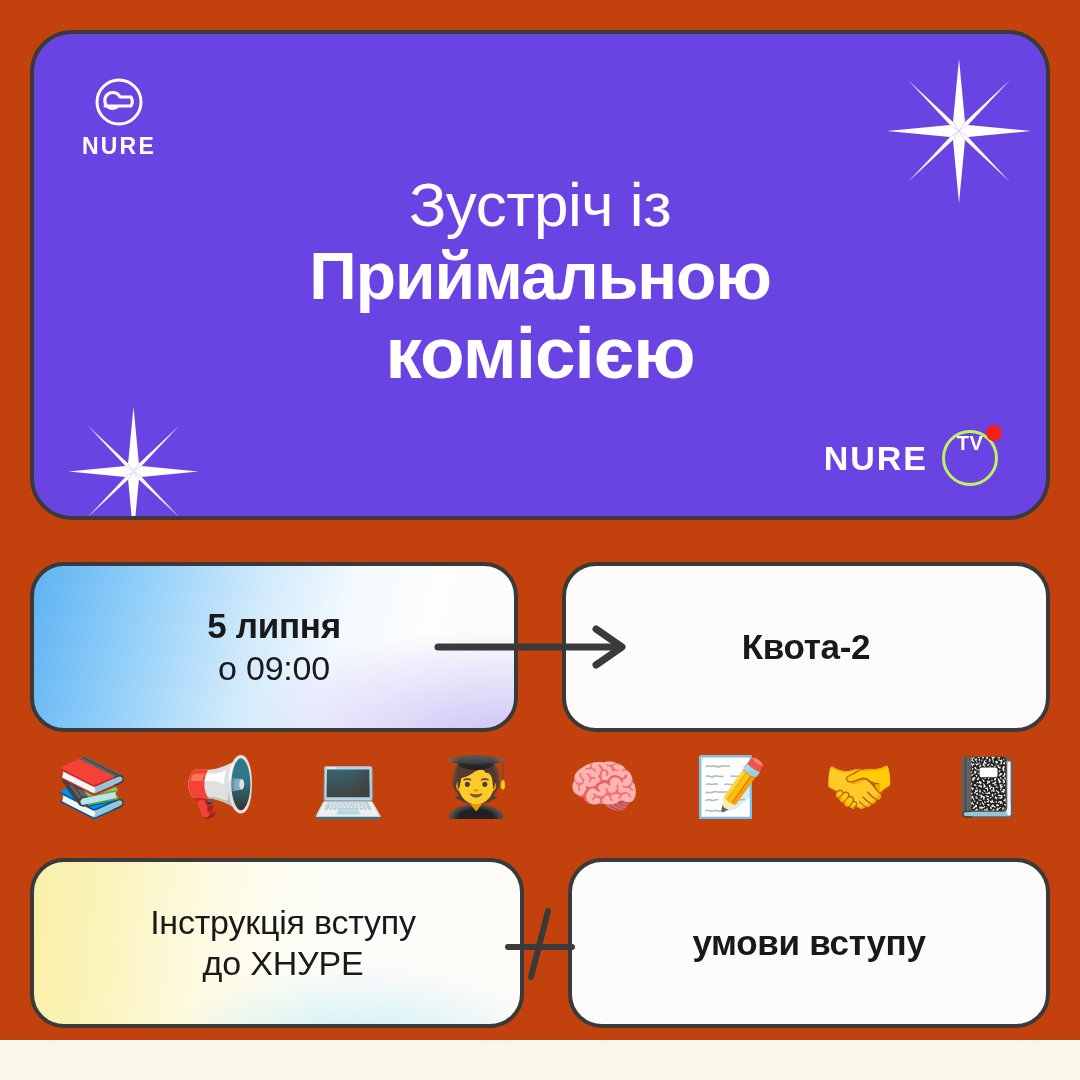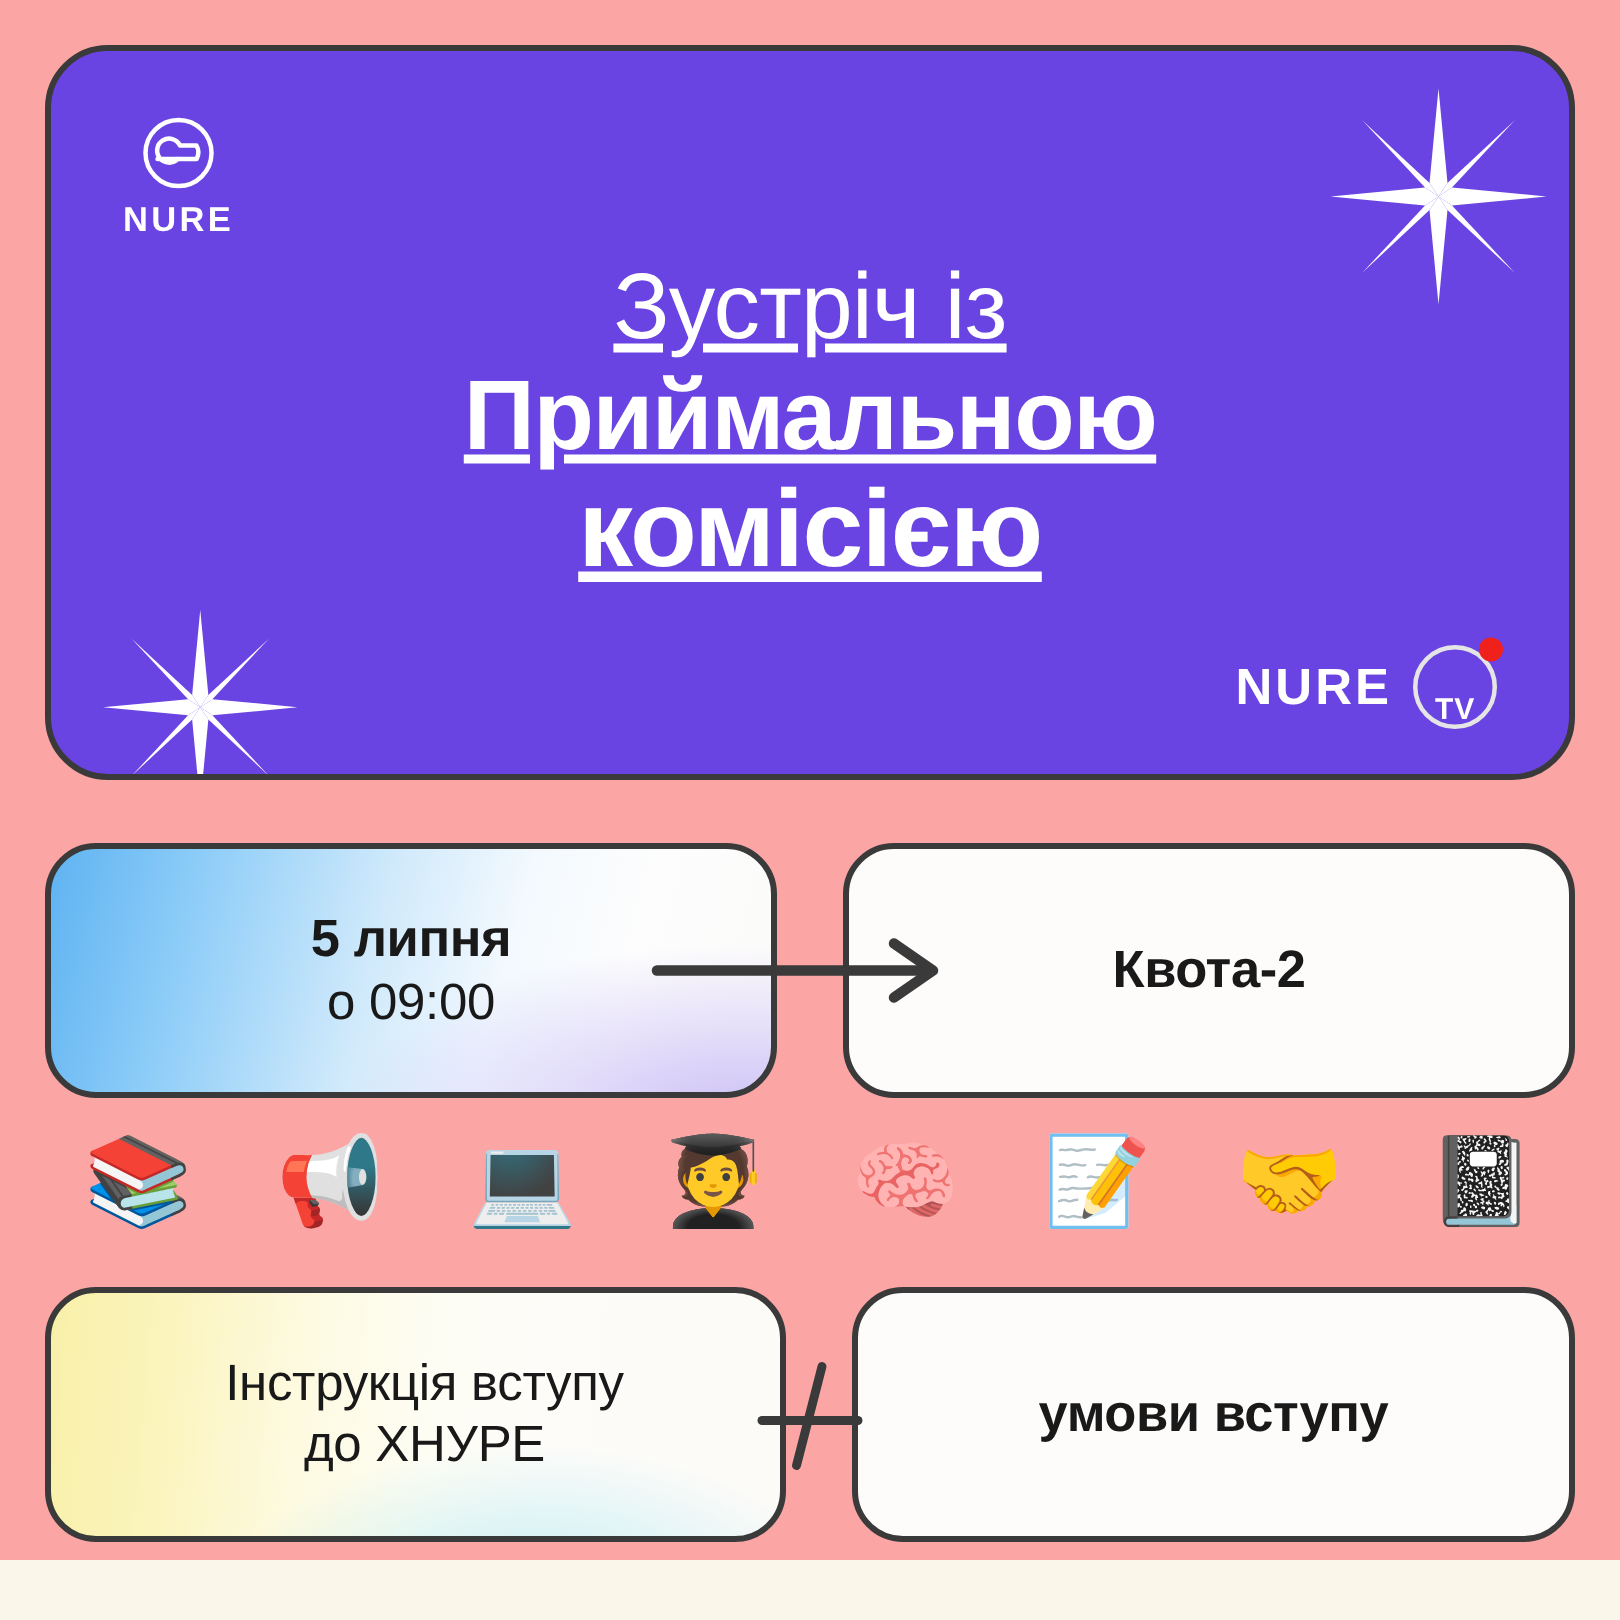--- a/index.html
+++ b/index.html
@@ -6,21 +6,21 @@
   html, body {
     width:1080px; height:1080px;
     background:#faf6ea;
     font-family:"Liberation Sans", sans-serif;
     overflow:hidden;
   }
 
   .poster{
     position:relative;
     width:1080px; height:1040px;
-    background:#fca5a5;
+    background:#c2410c;
     padding:30px;
   }
 
   
   .hero{
     position:relative;
     width:1020px; height:490px;
     background:#6a44e3;
     border:4px solid #3a3a3a;
     border-radius:42px;
@@ -38,37 +38,36 @@
   }
 
   .sparkle{ position:absolute; pointer-events:none; }
   .sparkle.tr{ right:12px; top:22px; width:150px; height:150px; }
   .sparkle.bl{ left:32px; top:370px; width:135px; height:135px; }
 
   .hero-title{
     position:absolute; left:0; right:0; top:138px;
     text-align:center; color:#fff;
     line-height:1.06;
-    text-decoration:underline;
   }
   .t-line1{ display:block; font-size:62px; font-weight:400; letter-spacing:-0.5px; }
   .t-line2{ display:block; font-size:66px; font-weight:bold; letter-spacing:-1px; margin-top:4px;}
   .t-line3{ display:block; font-size:73px; font-weight:bold; letter-spacing:-1px; margin-top:2px;}
 
   .nuretv{
     position:absolute; right:48px; bottom:30px;
     display:flex; align-items:center; gap:14px;
   }
   .nuretv-word{
     color:#fff; font-size:34px; font-weight:bold; letter-spacing:2px; line-height:1;
   }
   .tv-badge{ position:relative; width:56px; height:56px; }
   .tv-circle{
-    width:56px; height:56px; border:3px solid #e5e5e5; border-radius:50%;
-    display:flex; align-items:flex-end; justify-content:center;
+    width:56px; height:56px; border:3px solid #bef264; border-radius:50%;
+    display:flex; align-items:flex-start; justify-content:center;
   }
   .tv-text{ color:#fff; font-size:20px; font-weight:bold; letter-spacing:0.5px; line-height:1; }
   .tv-dot{
     position:absolute; right:-4px; top:-5px;
     width:16px; height:16px; border-radius:50%; background:#f0201a;
   }
 
   
   .row{
     position:relative;

